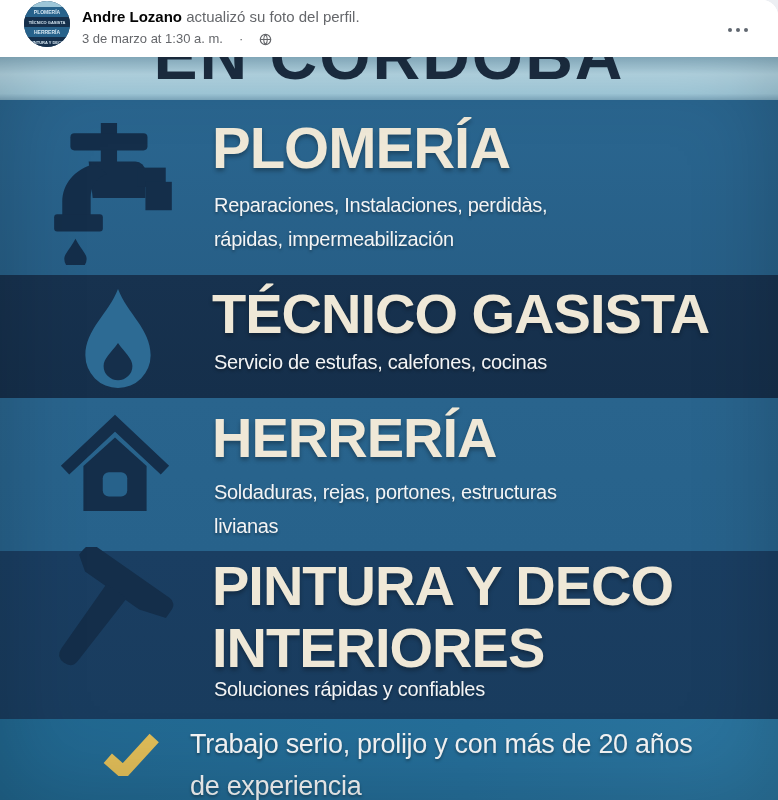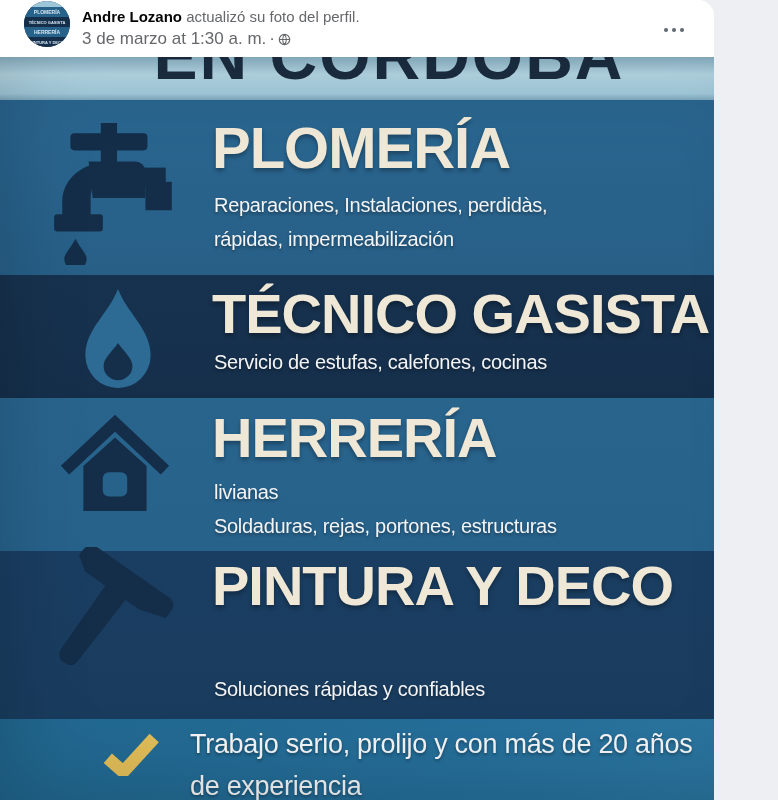--- a/index.html
+++ b/index.html
@@ -3,42 +3,42 @@
 <meta charset="utf-8">
 <style>
   html,body{margin:0;padding:0;}
   body{
     width:778px;height:800px;overflow:hidden;
     background:var(--pagebg,#edeff3);
     font-family:"Liberation Sans","DejaVu Sans",sans-serif;
     -webkit-font-smoothing:antialiased;
   }
   .post-card{
-    position:relative;width:714px;height:800px;
+    position:relative;width:778px;height:800px;
     background:var(--cardbg,#fff);
     border-top-right-radius:16px;
     overflow:hidden;
   }
   
   .post-header{position:relative;height:57px;background:var(--cardbg,#fff);}
   .avatar{
     position:absolute;left:24px;top:1px;width:46px;height:46px;border-radius:50%;
     overflow:hidden;background:#1d4569;cursor:pointer;
     display:flex;flex-direction:column;
     box-shadow:inset 0 0 0 1px rgba(0,0,0,.08);
   }
   .avatar .mini-band{flex:1;display:flex;align-items:center;justify-content:center;
     font-weight:bold;color:#d6e7f2;overflow:hidden;white-space:nowrap;}
   .avatar .mb-light{background:#9dc6d8;height:6px;flex:0 0 6px;}
   .avatar .mb-teal{background:#27628b;font-size:5px;}
   .avatar .mb-navy{background:#152f4b;font-size:4px;}
   .header-lines{position:absolute;left:82px;top:7px;line-height:20px;}
   .author-line{font-size:15px;color:var(--muted,#65676b);}
   .author-name{font-weight:bold;color:var(--name,#050505);cursor:pointer;}
-  .meta-line{font-size:17px;color:var(--muted,#65676b);display:flex;align-items:center;gap:3px;margin-top:2px;}
+  .meta-line{font-size:13px;color:var(--muted,#65676b);display:flex;align-items:center;gap:16px;margin-top:2px;}
   .meta-time{cursor:pointer;}
   .globe{display:inline-block;margin-top:1px;}
   .more-btn{
     position:absolute;right:24px;top:20px;width:32px;height:20px;
     display:flex;align-items:center;justify-content:center;gap:4px;cursor:pointer;
   }
   .more-btn i{width:4px;height:4px;border-radius:50%;background:#606770;}
   
   .flyer{position:absolute;left:0;top:57px;width:778px;height:743px;overflow:hidden;cursor:pointer;}
   .flyer::after{content:"";position:absolute;inset:0;pointer-events:none;
@@ -162,34 +162,35 @@
 
     <div class="flyer-el" style="left:58px;top:354px;">
       <svg width="114" height="106" viewBox="0 0 110 104">
         <path class="icon-stroke" stroke-width="12" d="M6,58 L55,12 L104,58"></path>
         <path class="icon-fill" d="M24,98 V54 L55,26 L86,54 V98 Z"></path>
         <rect class="cut-teal" x="43" y="60" width="24" height="24" rx="6"></rect>
       </svg>
     </div>
     <div class="flyer-el flyer-title t56" style="left:212px;top:350px;">HERRERÍA</div>
     <div class="flyer-el flyer-desc" style="left:214px;top:418px;">
+      <div>Soldaduras, rejas, portones, estructuras</div>
       <div>livianas</div>
-      <div>Soldaduras, rejas, portones, estructuras</div>
     </div>
 
     <div class="flyer-el" style="left:34px;top:490px;">
       <svg width="155" height="150" viewBox="0 0 150 145">
         <g transform="rotate(35 75 55)" class="icon-fill">
           <path d="M28,18 H118 A8,8 0 0 1 126,26 V36 L100,44 H36 L22,34 Q22,20 28,18 Z"></path>
           <path d="M60,42 H84 L80,118 Q80,128 70,128 Q60,128 60,118 Z"></path>
         </g>
       </svg>
     </div>
     <div class="flyer-el flyer-title t56" style="left:212px;top:498px;">
       <div>PINTURA Y DECO</div>
+      <div>INTERIORES</div>
     </div>
     <div class="flyer-el flyer-desc" style="left:214px;top:615px;">
       <div>Soluciones rápidas y confiables</div>
     </div>
 
     <div class="flyer-el" style="left:102px;top:675px;">
       <svg width="58" height="44" viewBox="0 0 60 45">
         <path class="gold-stroke" stroke-width="13" d="M6,27 L22,41 L54,6"></path>
       </svg>
     </div>

